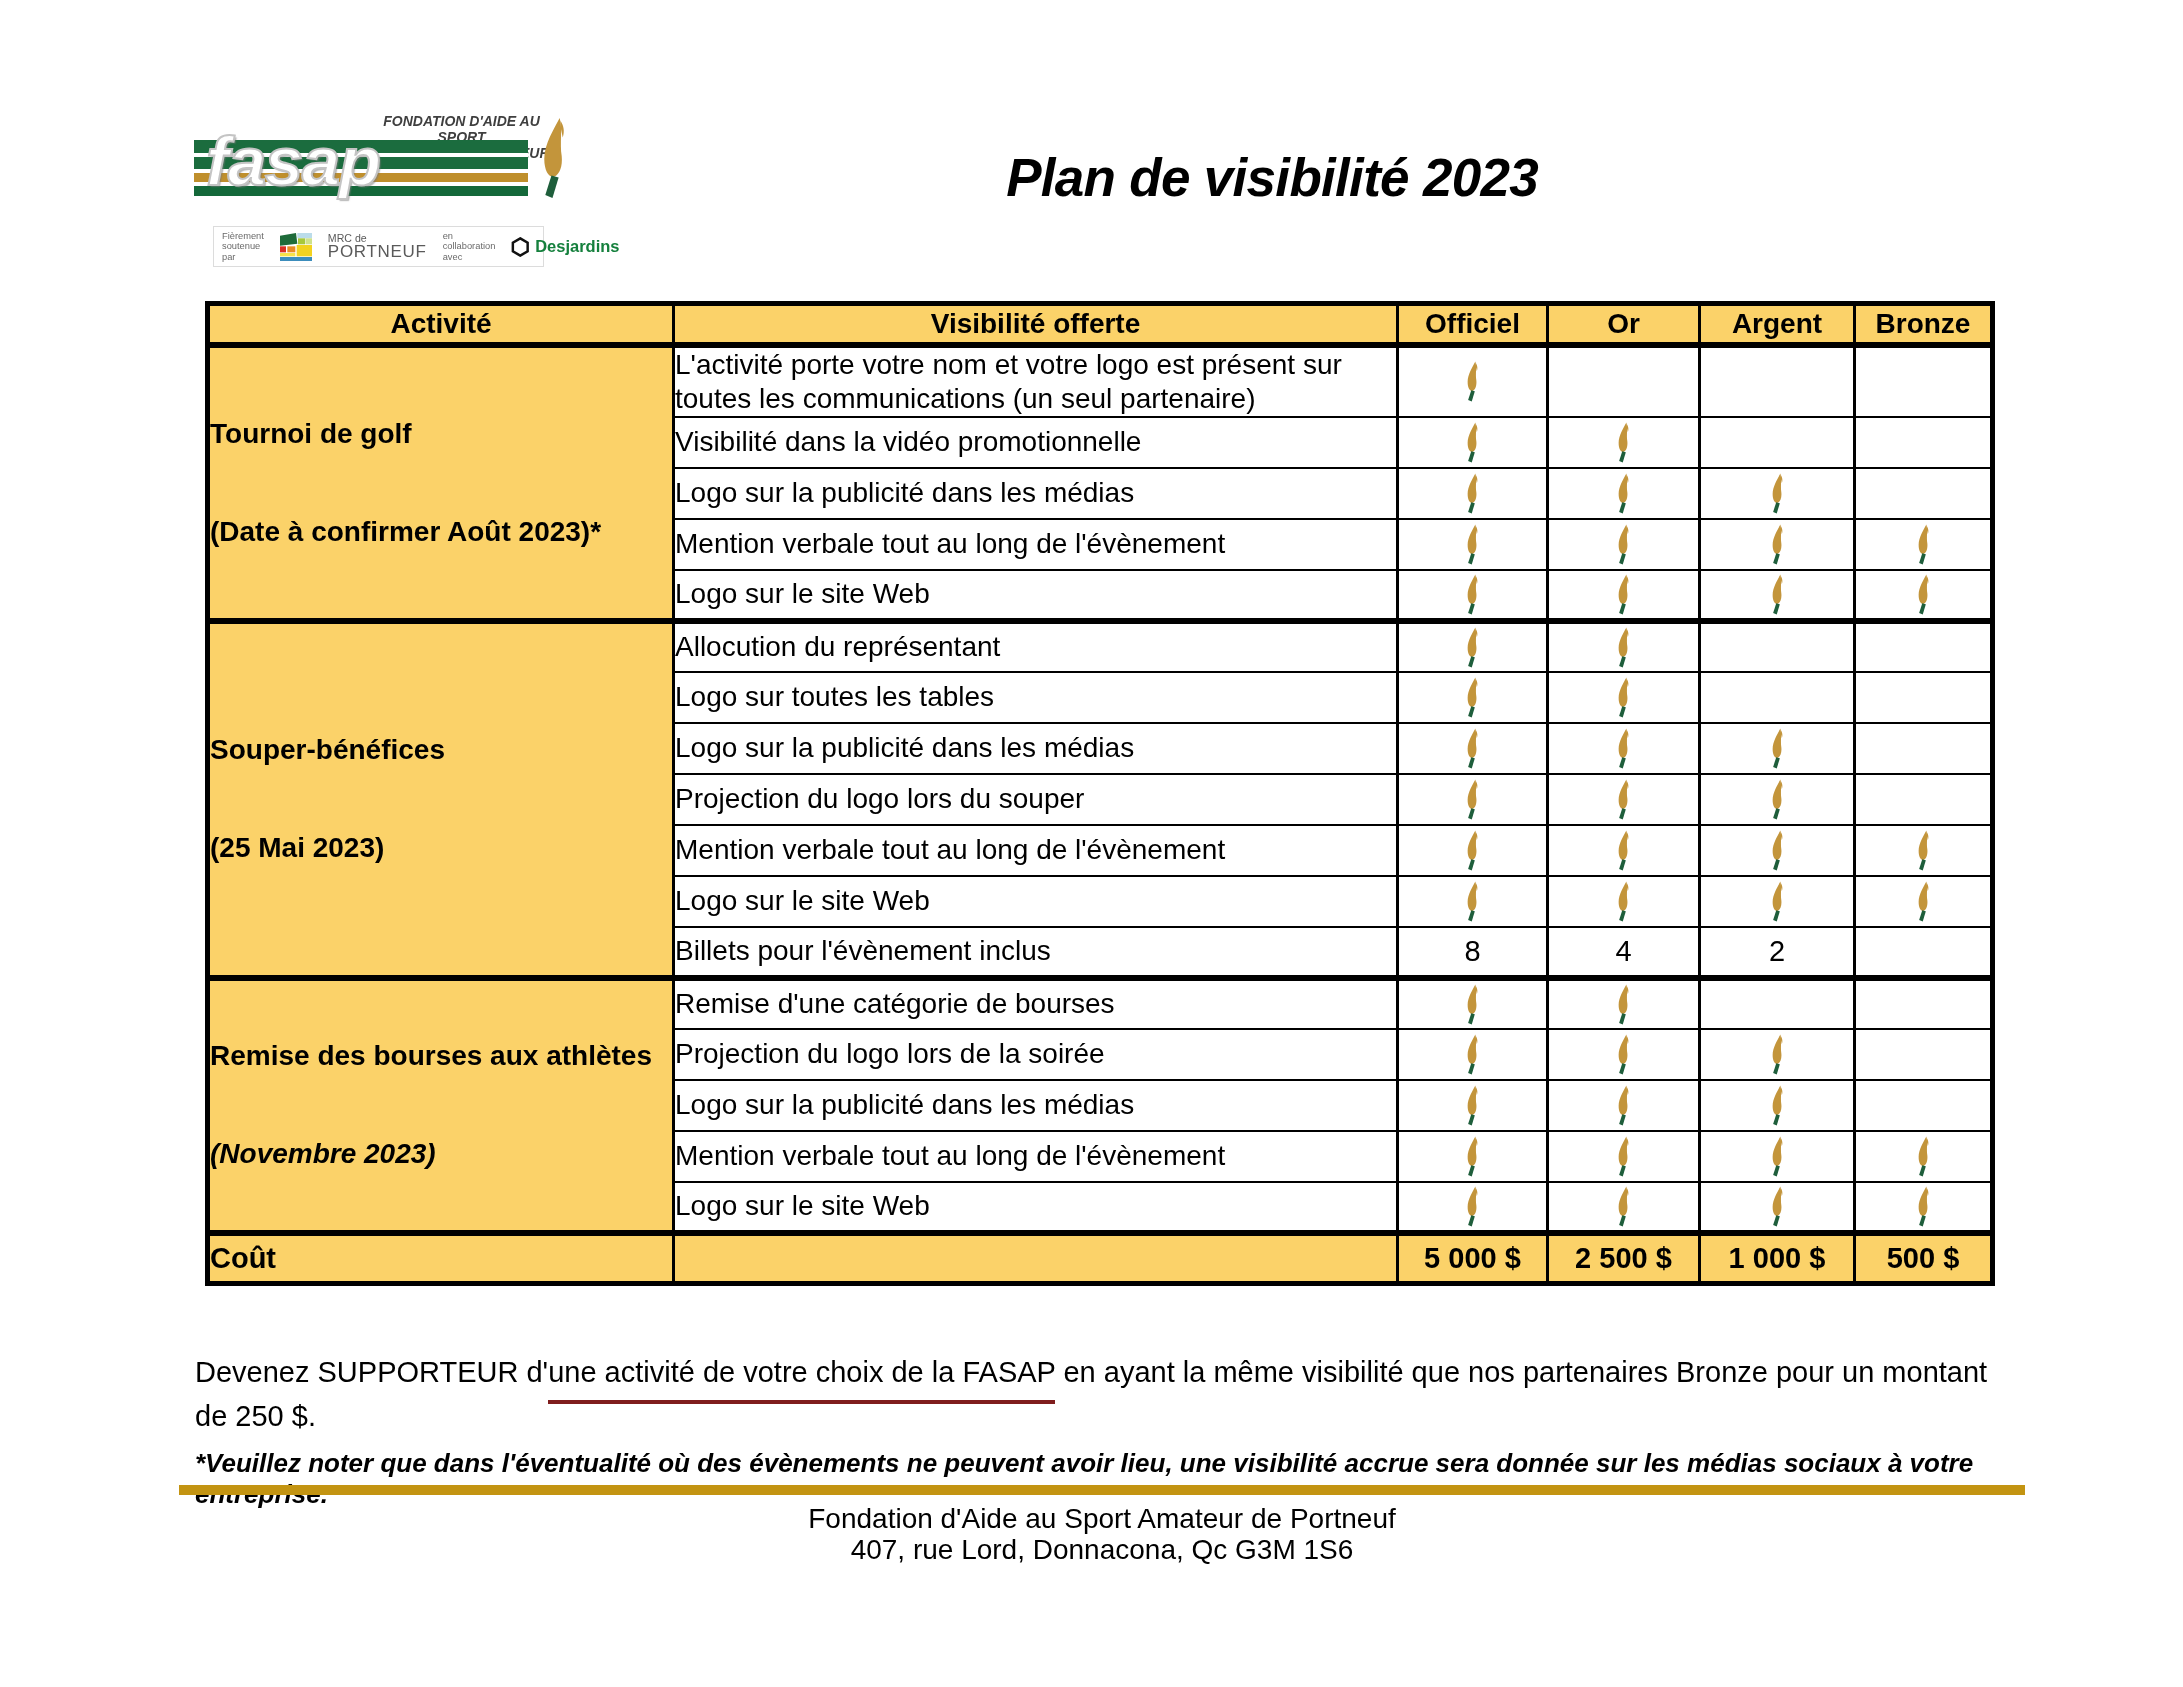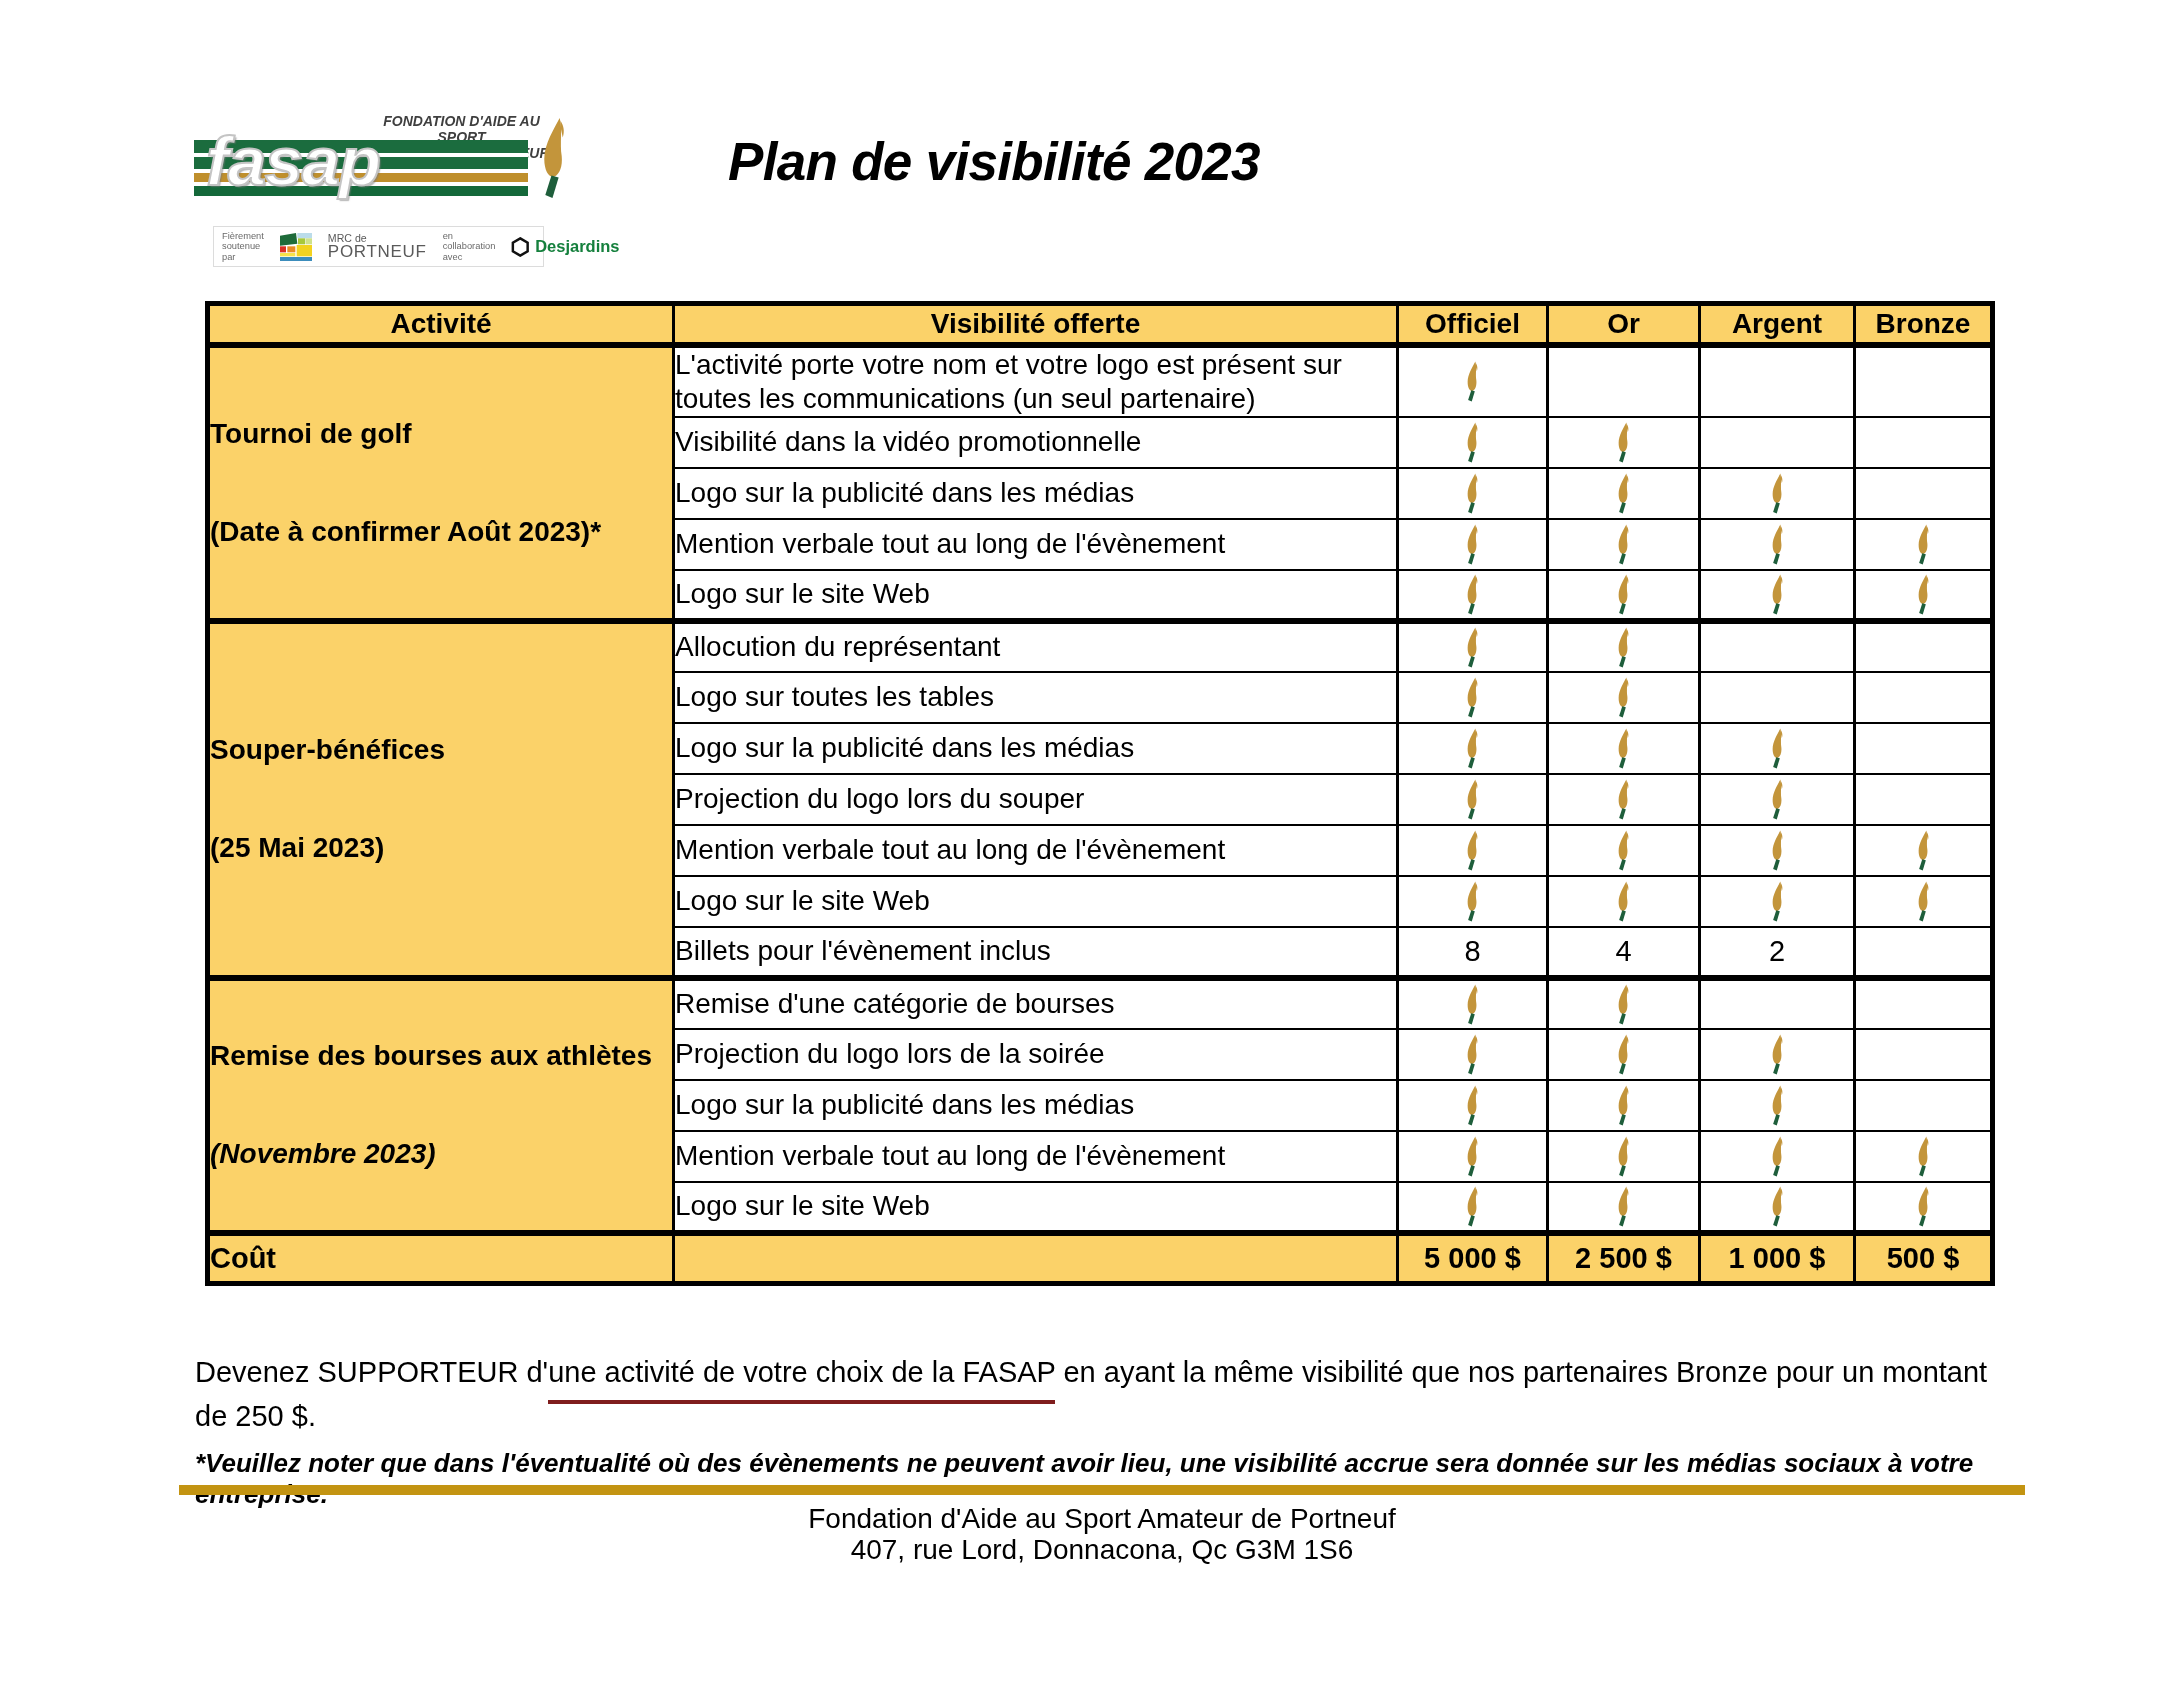--- a/index.html
+++ b/index.html
@@ -37,21 +37,21 @@
   .pb-collab{width:53px;}
   .mrc-logo{width:32px;height:28px;flex:0 0 auto;}
   .mrc-text{color:#5a5a5a;}
   .mrc-line1{font-size:10.6px;line-height:10.6px;}
   .mrc-line2{font-size:17px;line-height:17px;letter-spacing:0.7px;}
   .desjardins{display:flex;align-items:center;gap:5.3px;}
   .desjardins-word{font-size:16.5px;font-weight:bold;color:#15803d;}
   .hex{width:18.5px;height:20px;}
   
   .page-title{
-    position:absolute;left:728px;top:131px;width:794px;margin:0;text-align:left;
+    position:absolute;left:728px;top:131px;width:794px;margin:16px;text-align:right;
     font-size:53px;font-weight:bold;font-style:italic;letter-spacing:-0.7px;
   }
   
   table.plan{
     position:absolute;left:205px;top:301px;width:1786px;
     border-collapse:collapse;table-layout:fixed;
     border:5.3px solid #000;
     padding-left:36px;
   }
   table.plan th,table.plan td{

